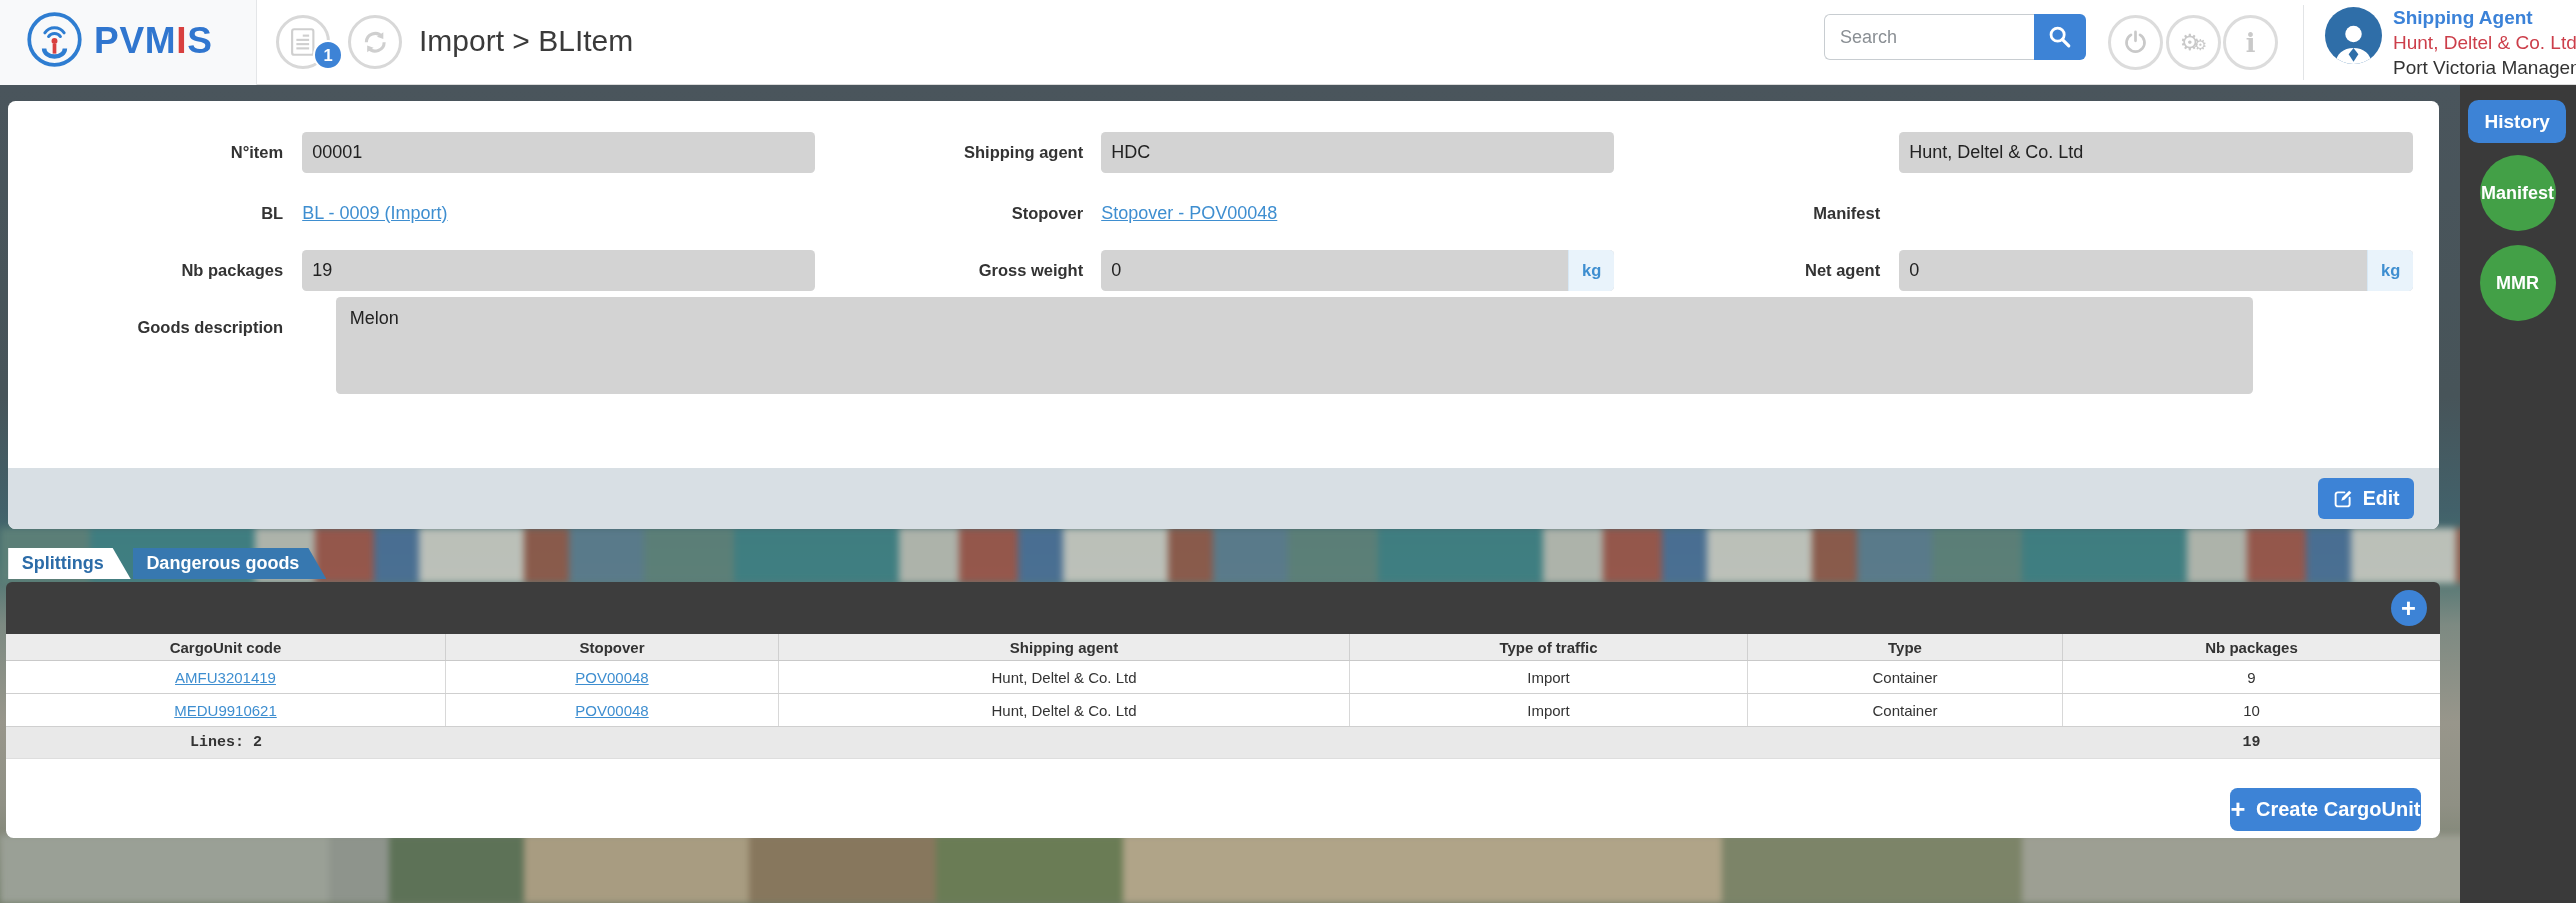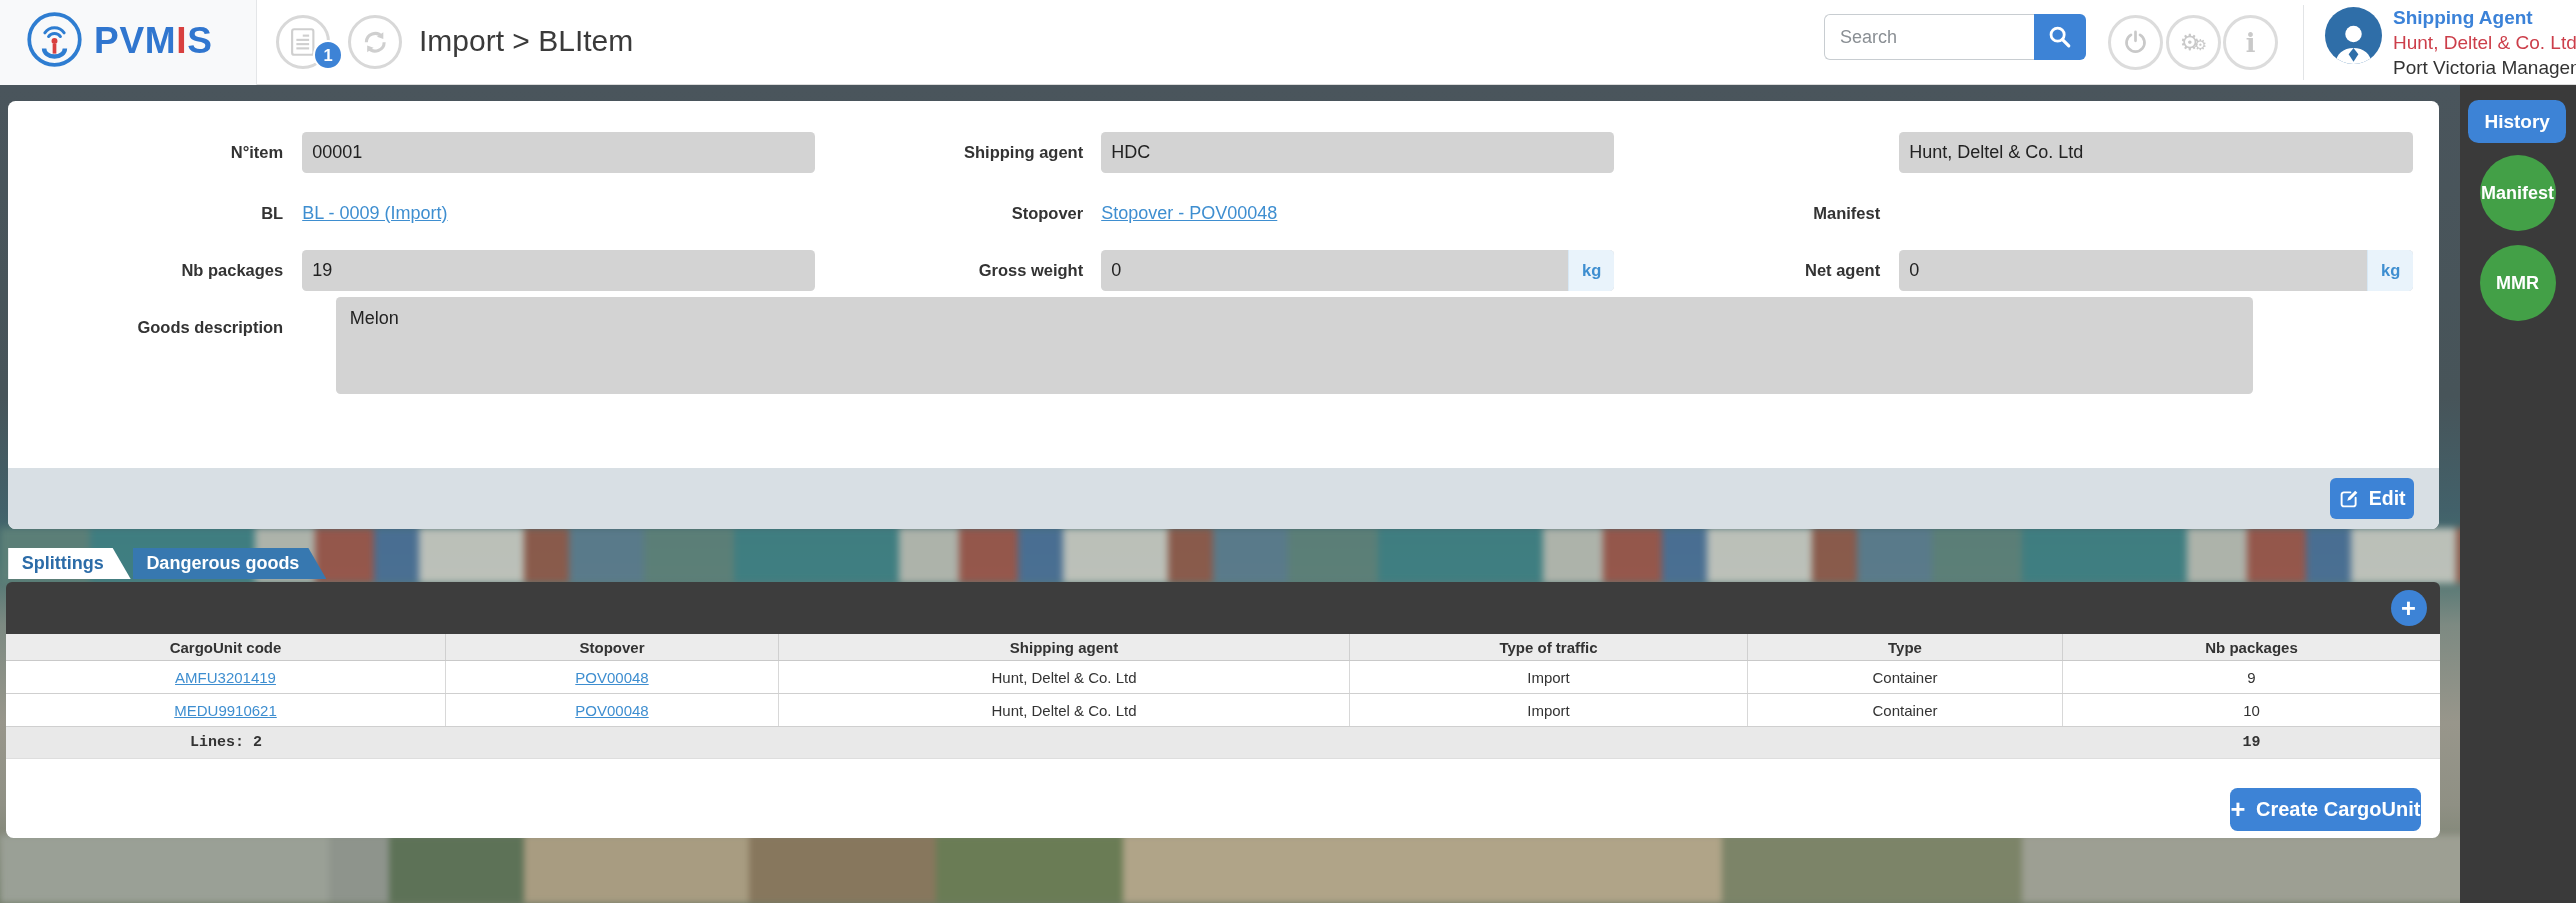--- a/index.html
+++ b/index.html
@@ -48,21 +48,21 @@
   .panel { position:absolute; left:8.2px; top:101px; width:2431px; height:428px; background:#fff; border-radius:7.5px; z-index:10; }
   .flabel { position:absolute; text-align:right; font-weight:bold; font-size:16.5px; color:#333; }
   .gfield { position:absolute; background:#d3d3d3; border-radius:4.5px; height:41px; display:flex; align-items:center; padding:0 10px; font-size:18px; color:#222; }
   .gfield.has-unit { padding-right:52px; }
   .unit-addon { position:absolute; right:0; top:0; bottom:0; width:46px; background:#e9f3fb; color:#3e8ed0; font-size:16.5px; font-weight:bold; border-radius:0 4.5px 4.5px 0; display:flex; align-items:center; justify-content:center; border-left:0.7px solid #d7e8f5; }
   .linkrow { position:absolute; height:41px; display:flex; align-items:center; }
   a.blu { color:#3e8ed0; text-decoration:underline; font-size:18px; cursor:pointer; }
   .gtextarea { position:absolute; background:#d3d3d3; border-radius:4.5px; padding:10.5px 13.5px; font-size:18px; color:#222; }
 
   .edit-strip { position:absolute; left:0; bottom:0; width:100%; height:61px; background:#d8dfe4; border-radius:0 0 7.5px 7.5px; }
-  .edit-btn { position:absolute; right:25px; top:9.7px; width:84px; height:41px; background:#3d83d6; border:none; border-radius:6px; color:#fff; font-size:19.5px; font-weight:bold; display:flex; align-items:center; justify-content:center; gap:9px; cursor:pointer; font-family:"Liberation Sans",sans-serif; }
+  .edit-btn { position:absolute; right:25px; top:9.7px; width:96px; height:41px; background:#3d83d6; border:none; border-radius:6px; color:#fff; font-size:19.5px; font-weight:bold; display:flex; align-items:center; justify-content:center; gap:9px; cursor:pointer; font-family:"Liberation Sans",sans-serif; }
 
   
   .tabs { position:absolute; left:8.2px; top:548px; height:31px; display:flex; z-index:12; }
   .tab { height:31px; display:flex; align-items:center; padding:0 27px 0 13.5px; font-size:18px; font-weight:bold; clip-path:polygon(0 0, calc(100% - 18px) 0, 100% 100%, 0 100%); cursor:pointer; }
   .tab.active { background:#ffffff; color:#2c6ca8; }
   .tab.inactive { background:#3778b0; color:#ffffff; margin-left:2.2px; }
 
   
   .toolbar { position:absolute; left:6px; top:582px; width:2434px; height:52px; background:#3d3d3d; border-radius:6px 6px 0 0; z-index:11; }
   .plus-btn { position:absolute; right:13.5px; top:8.2px; width:36px; height:36px; border-radius:50%; background:#3d83d6; border:none; color:#fff; font-size:25.5px; font-weight:bold; line-height:33px; cursor:pointer; }

